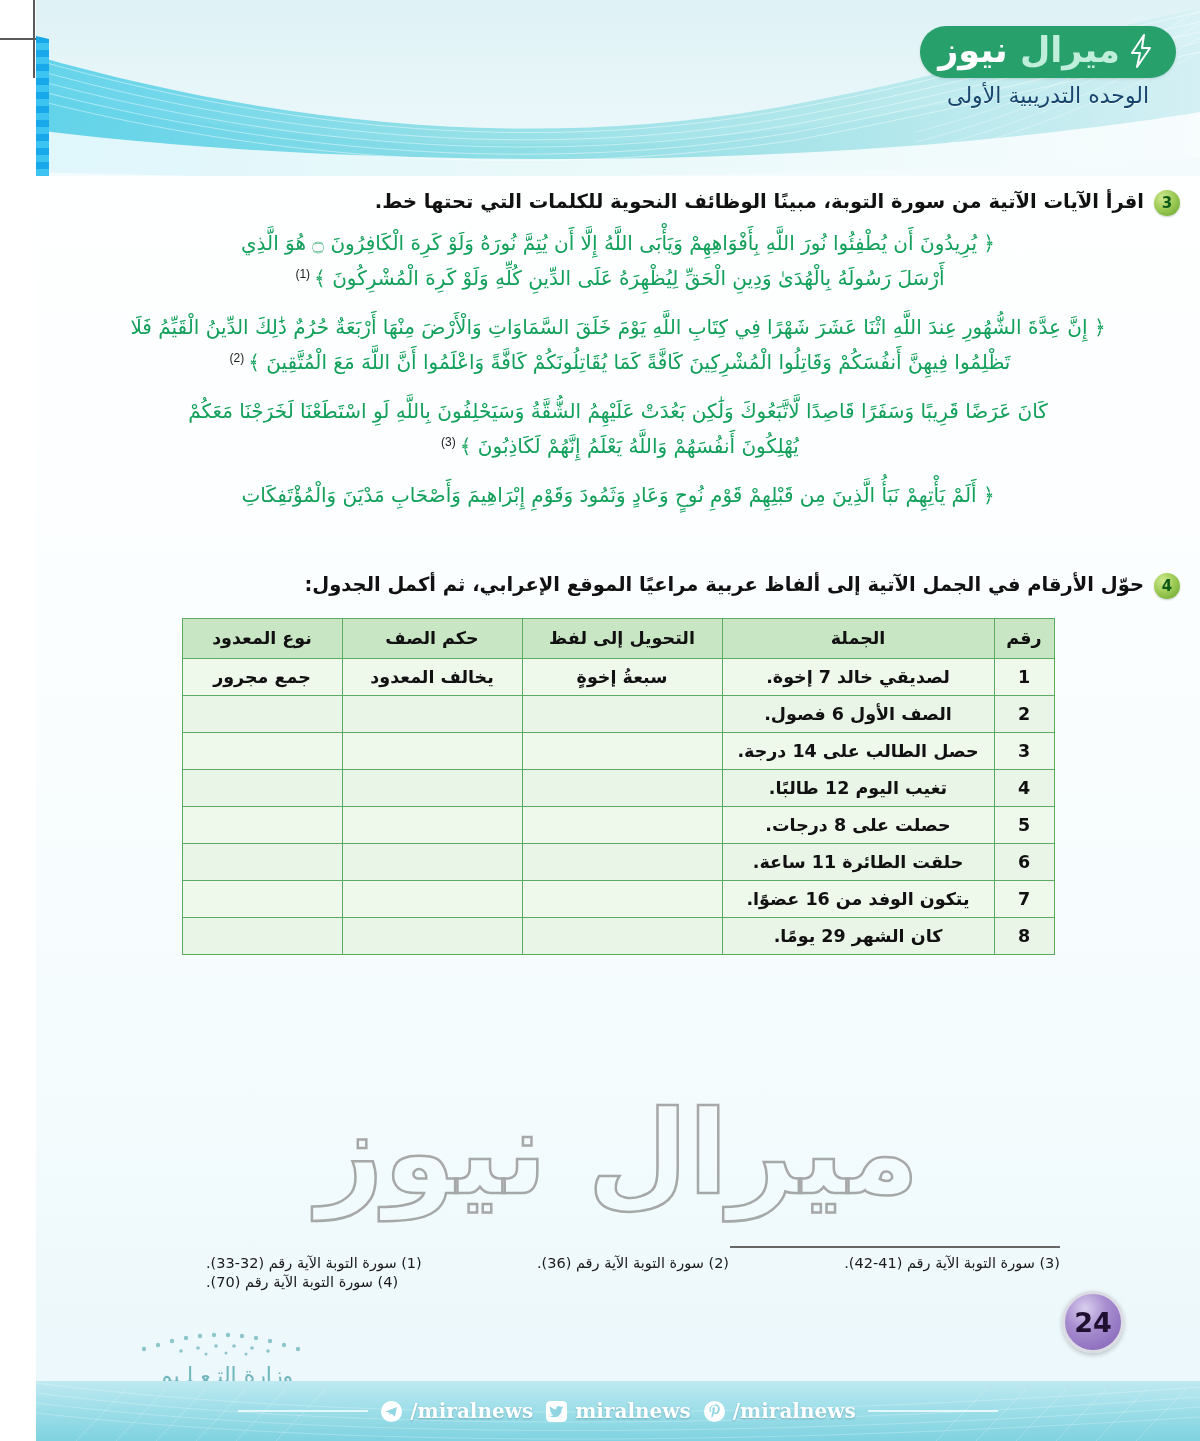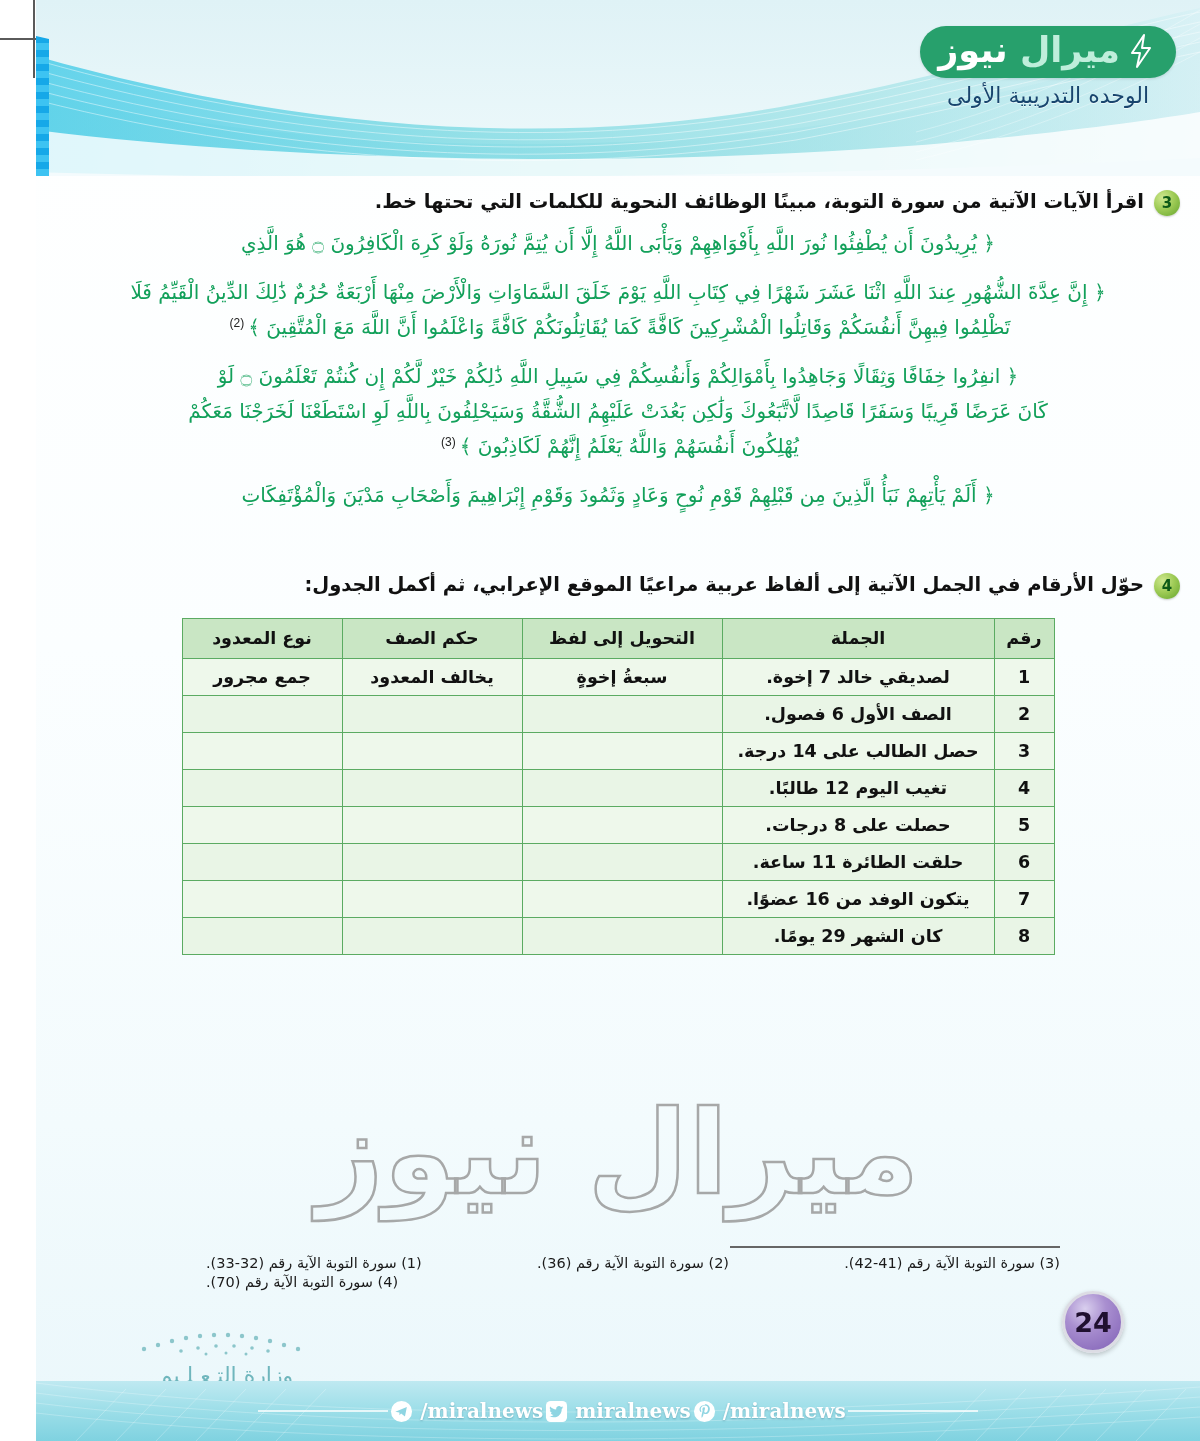--- a/index.html
+++ b/index.html
@@ -207,21 +207,21 @@
 
   
   .socialbar {
     position:absolute; left:0; bottom:0; width:100%; height:60px;
     overflow:hidden;
     background:linear-gradient(180deg,#bfe9f1 0%,#9fdfe9 45%,#7fd2e0 100%);
   }
   .socialbar svg.bg { position:absolute; left:0; top:0; width:100%; height:100%; }
   .social-inner {
     position:relative; height:100%;
-    display:flex; align-items:center; justify-content:center; gap:2px;
+    display:flex; align-items:center; justify-content:center; gap:12px;
     direction:ltr;
   }
   .social-rule { width:130px; height:2px; background:rgba(255,255,255,.75); }
   .social-item { display:flex; align-items:center; gap:7px; }
   .social-item .handle {
     color:#ffffff; font-size:20px; font-weight:bold;
     font-family:"DejaVu Serif", serif;
     text-shadow:0 1px 2px rgba(60,120,140,.45);
   }
   .sico { width:23px; height:23px; flex:0 0 auto; }
@@ -289,31 +289,33 @@
 
     <div class="content">
 
       <div class="qrow" style="margin-top:12px;">
         <div class="qnum">3</div>
         <div class="qtext">اقرأ الآيات الآتية من سورة التوبة، مبينًا الوظائف النحوية للكلمات التي تحتها خط.</div>
       </div>
 
       <div class="quran-block" style="margin-top:10px;">
         <div class="quran-line">﴿ يُرِيدُونَ أَن يُطْفِئُوا نُورَ اللَّهِ بِأَفْوَاهِهِمْ وَيَأْبَى اللَّهُ إِلَّا أَن يُتِمَّ نُورَهُ وَلَوْ كَرِهَ الْكَافِرُونَ ۝ هُوَ الَّذِي</div>
+        <div class="quran-line">
+          <span>أَرْسَلَ رَسُولَهُ بِالْهُدَىٰ وَدِينِ الْحَقِّ لِيُظْهِرَهُ عَلَى الدِّينِ كُلِّهِ وَلَوْ كَرِهَ الْمُشْرِكُونَ ﴾</span><span class="fn-ref">(1)</span>
+        </div>
       </div>
 
       <div class="quran-block" style="margin-top:14px;">
         <div class="quran-line">﴿ إِنَّ عِدَّةَ الشُّهُورِ عِندَ اللَّهِ اثْنَا عَشَرَ شَهْرًا فِي كِتَابِ اللَّهِ يَوْمَ خَلَقَ السَّمَاوَاتِ وَالْأَرْضَ مِنْهَا أَرْبَعَةٌ حُرُمٌ ذَٰلِكَ الدِّينُ الْقَيِّمُ فَلَا</div>
         <div class="quran-line">
           <span>تَظْلِمُوا فِيهِنَّ أَنفُسَكُمْ وَقَاتِلُوا الْمُشْرِكِينَ كَافَّةً كَمَا يُقَاتِلُونَكُمْ كَافَّةً وَاعْلَمُوا أَنَّ اللَّهَ مَعَ الْمُتَّقِينَ ﴾</span><span class="fn-ref">(2)</span>
         </div>
       </div>
 
       <div class="quran-block" style="margin-top:14px;">
-        <div class="quran-line">﴿ انفِرُوا خِفَافًا وَثِقَالًا وَجَاهِدُوا بِأَمْوَالِكُمْ وَأَنفُسِكُمْ فِي سَبِيلِ اللَّهِ ذَٰلِكُمْ خَيْرٌ لَّكُمْ إِن كُنتُمْ تَعْلَمُونَ ۝ لَوْ</div>
         <div class="quran-line">كَانَ عَرَضًا قَرِيبًا وَسَفَرًا قَاصِدًا لَّاتَّبَعُوكَ وَلَٰكِن بَعُدَتْ عَلَيْهِمُ الشُّقَّةُ وَسَيَحْلِفُونَ بِاللَّهِ لَوِ اسْتَطَعْنَا لَخَرَجْنَا مَعَكُمْ</div>
         <div class="quran-line">
           <span>يُهْلِكُونَ أَنفُسَهُمْ وَاللَّهُ يَعْلَمُ إِنَّهُمْ لَكَاذِبُونَ ﴾</span><span class="fn-ref">(3)</span>
         </div>
       </div>
 
       <div class="quran-block" style="margin-top:14px;">
         <div class="quran-line">﴿ أَلَمْ يَأْتِهِمْ نَبَأُ الَّذِينَ مِن قَبْلِهِمْ قَوْمِ نُوحٍ وَعَادٍ وَثَمُودَ وَقَوْمِ إِبْرَاهِيمَ وَأَصْحَابِ مَدْيَنَ وَالْمُؤْتَفِكَاتِ</div>
       </div>
 

